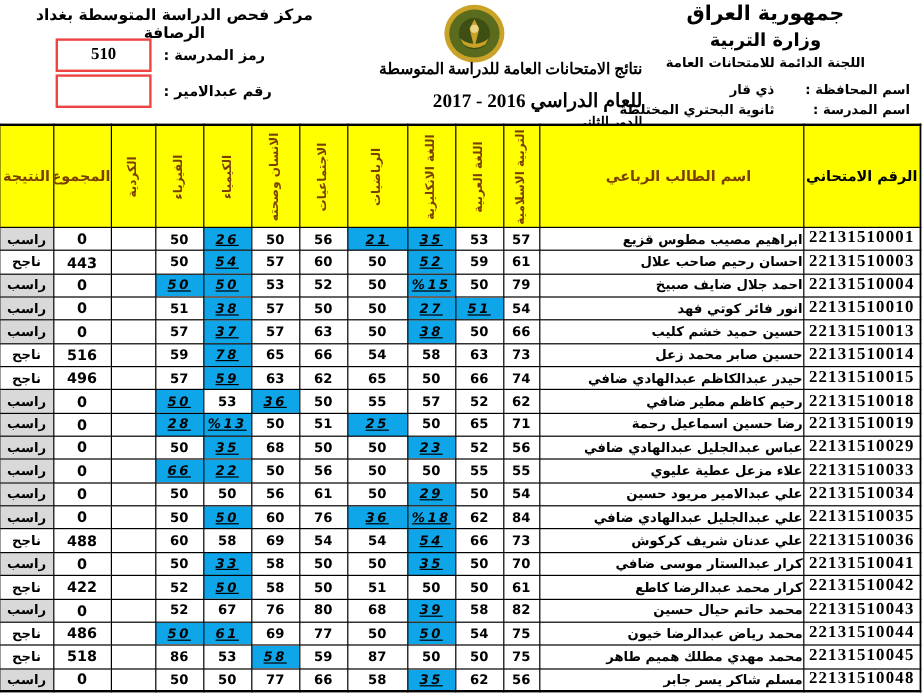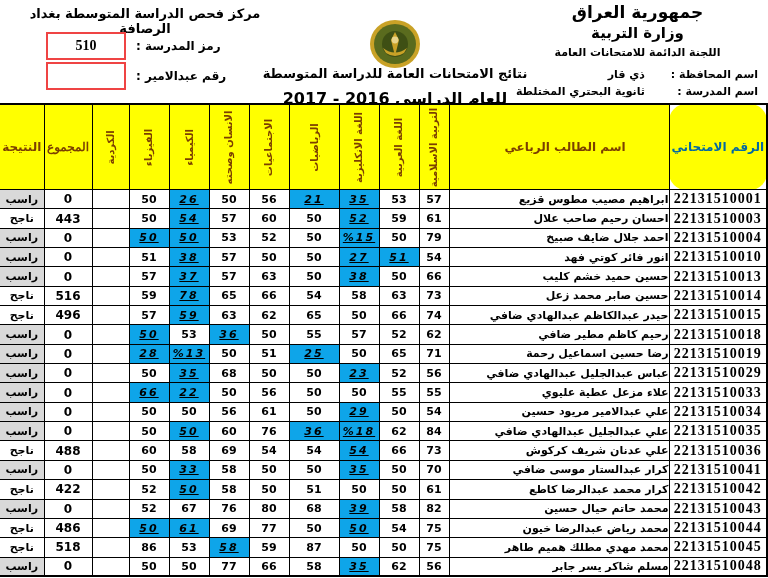--- a/index.html
+++ b/index.html
@@ -7,21 +7,21 @@
         font-family:"DejaVu Sans",sans-serif;color:#000;}
   
   .gov{position:absolute;top:2px;right:8px;width:245px;text-align:center;font-weight:bold;}
   .gov .l1{font-size:17px;}
   .gov .l2{font-size:15px;margin-top:2px;}
   .gov .l3{font-size:11px;margin-top:4px;}
   .info{position:absolute;top:68px;right:10px;width:250px;font-weight:bold;font-size:11px;}
   .info .row{display:flex;margin-bottom:4px;}
   .info .lab{width:95px;}
   .info .val{margin-right:18px;}
-  .centerblock{position:absolute;top:16px;left:255px;width:280px;text-align:center;}
+  .centerblock{position:absolute;top:0;left:255px;width:280px;font-family:Liberation Serif, serif;}
   .emblem{margin:2px auto 0 auto;display:block;}
   .mainTitle{font-size:13px;font-weight:bold;margin-top:-4px;}
   .yearLine{font-size:16px;font-weight:bold;margin-top:8px;}
   .roundLine{font-size:12px;font-weight:bold;margin-top:1px;}
   .examCenter{position:absolute;top:6px;left:4px;width:282px;text-align:center;font-weight:bold;font-size:13px;}
   .codeRow{position:absolute;display:flex;align-items:center;font-weight:bold;font-size:12px;}
   .codeRow.r1{top:32px;left:46px;}
   .codeRow.r2{top:62px;left:46px;}
   .codeRow .lab{margin-left:10px;white-space:nowrap;}
   .codeBox{width:76px;height:24px;border:2px solid #ef4444;display:flex;align-items:center;justify-content:center;
@@ -100,21 +100,21 @@
         <col style="width:40px">
         <col style="width:40px">
       <col style="width:40px">
         <col style="width:40px">
         <col style="width:37px">
         <col style="width:48px">
       <col style="width:45px">
     </colgroup>
     <thead>
       <tr id="headRow">
-          <th style="color: #0369a1; border-radius: 17px;">
+          <th style="color: #000000;">
             <div class="h">الرقم الامتحاني</div>
           </th>
           <th style="color: rgb(123, 63, 0); padding-left: 12px;">
             <div class="h">اسم الطالب الرباعي</div>
           </th>
           <th style="color: rgb(123, 63, 0);">
             <div class="rot">
               <span>التربية الاسلامية</span>
             </div>
           </th>
@@ -151,21 +151,21 @@
           <th style="color: rgb(123, 63, 0);">
             <div class="rot">
               <span>الفيزياء</span>
             </div>
           </th>
           <th style="color: rgb(123, 63, 0);">
             <div class="rot">
               <span>الكردية</span>
             </div>
           </th>
-          <th style="color: rgb(123, 63, 0); font-family: Liberation Serif, serif;">
+          <th style="color: rgb(123, 63, 0);">
             <div class="h">المجموع</div>
           </th>
           <th style="color: rgb(123, 63, 0);">
             <div class="h">النتيجة</div>
           </th>
         </tr>
     </thead>
     <tbody id="bodyRows">
         <tr>
           <td class="examno">22131510001</td>

